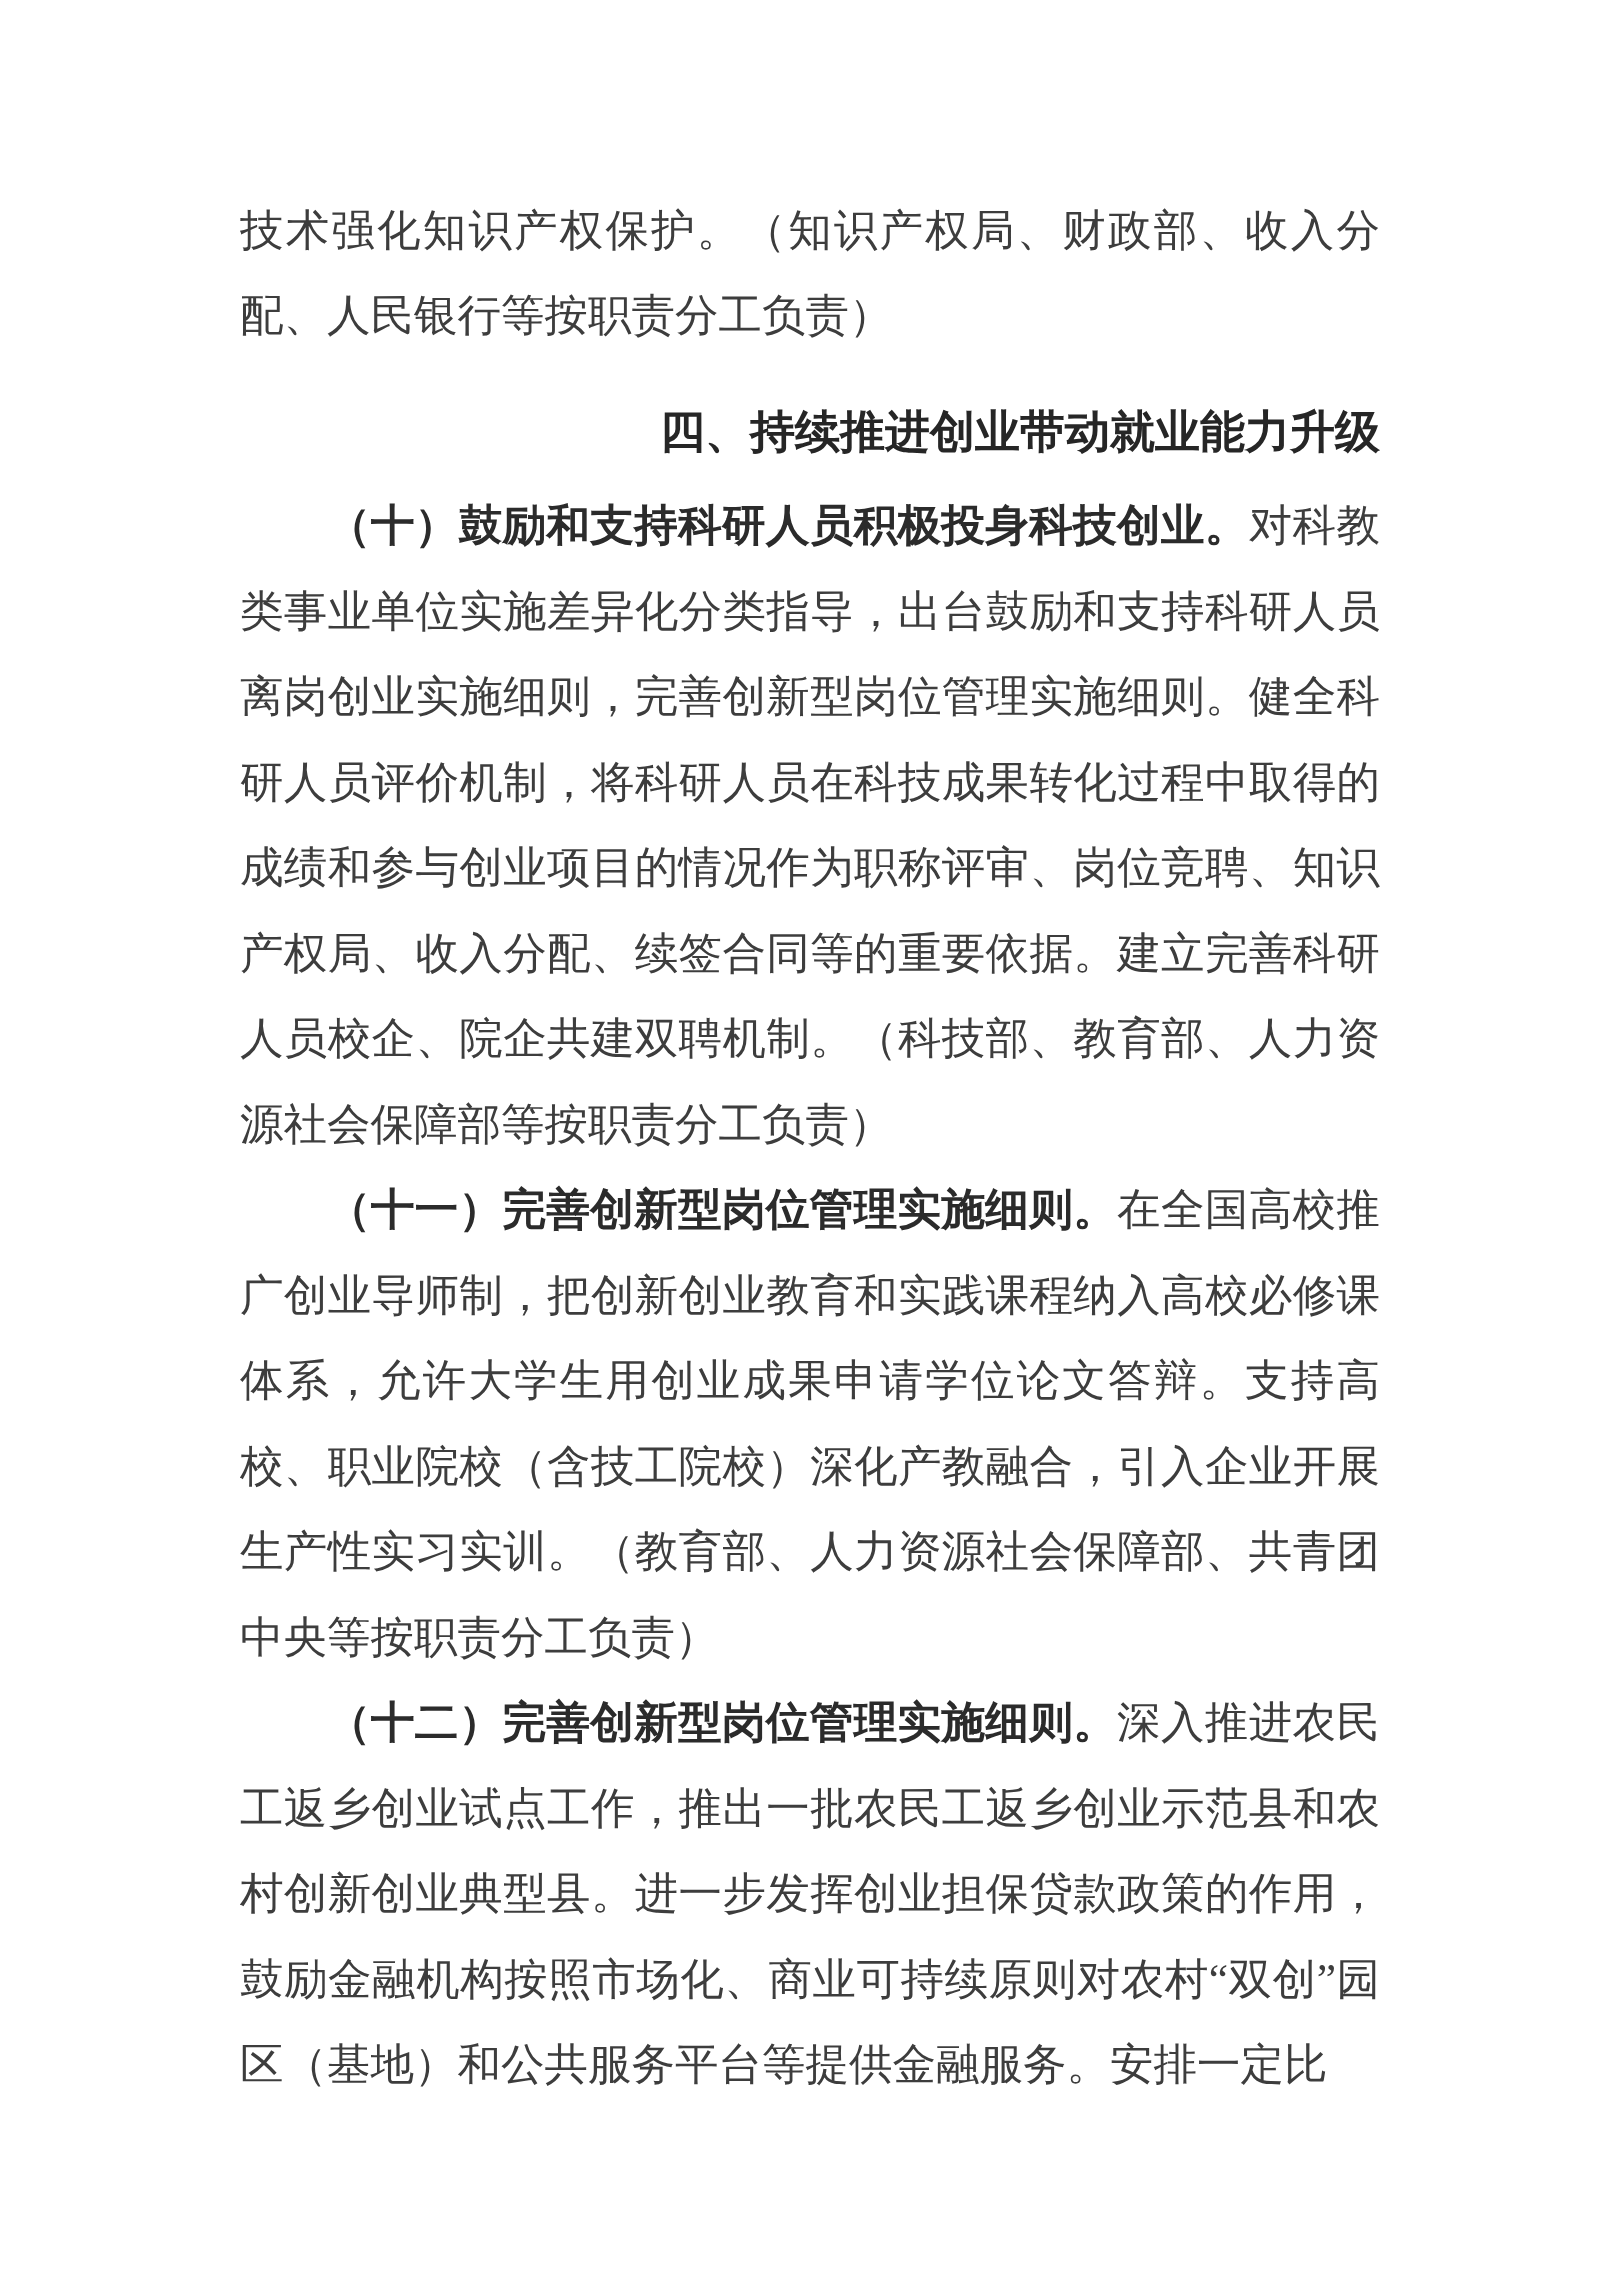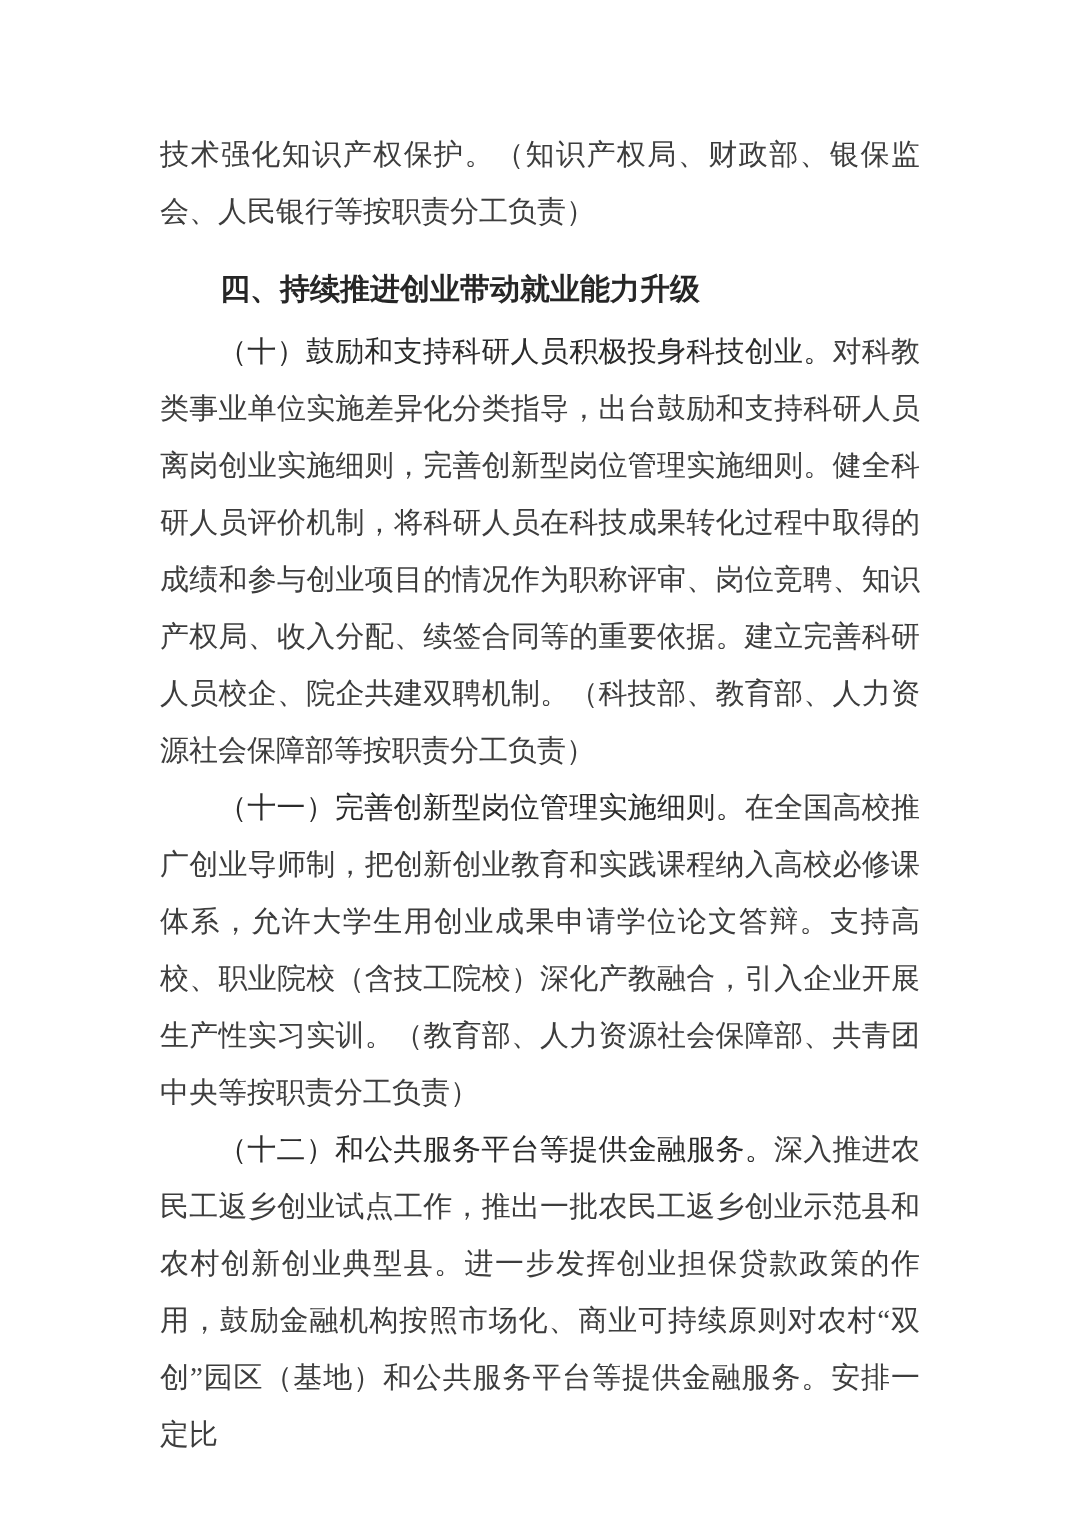--- a/index.html
+++ b/index.html
@@ -23,42 +23,42 @@
     font-size: 29px;
     line-height: 57px;
     color: var(--body-color, #3d3d3d);
     text-align: justify;
     text-justify: inter-ideograph;
   }
   .body-para.indent {
     text-indent: 2em;
   }
   .lead-bold {
-    font-weight: normal;
+    font-weight: bold;
     color: var(--bold-color, #2b2b2b);
   }
   .section-heading {
     margin: 20px 0 6px 0;
     text-indent: 2em;
     font-family: Liberation Serif, serif;
     font-weight: bold;
     font-size: 30px;
     line-height: 57px;
     color: var(--heading-color, #262626);
-    text-align: left;
+    text-align: right;
   }
 </style>
 </head>
 <body>
 
 <div class="page">
 
-  <p class="body-para">技术强化知识产权保护。（知识产权局、财政部、银保监会、人民银行等按职责分工负责）</p>
+  <p class="body-para">技术强化知识产权保护。（知识产权局、财政部、收入分配、人民银行等按职责分工负责）</p>
 
   <h2 class="section-heading">四、持续推进创业带动就业能力升级</h2>
 
   <p class="body-para indent"><strong class="lead-bold">（十）鼓励和支持科研人员积极投身科技创业。</strong><span>对科教类事业单位实施差异化分类指导，出台鼓励和支持科研人员离岗创业实施细则，完善创新型岗位管理实施细则。健全科研人员评价机制，将科研人员在科技成果转化过程中取得的成绩和参与创业项目的情况作为职称评审、岗位竞聘、知识产权局、收入分配、续签合同等的重要依据。建立完善科研人员校企、院企共建双聘机制。（科技部、教育部、人力资源社会保障部等按职责分工负责）</span></p>
 
   <p class="body-para indent"><strong class="lead-bold">（十一）完善创新型岗位管理实施细则。</strong><span>在全国高校推广创业导师制，把创新创业教育和实践课程纳入高校必修课体系，允许大学生用创业成果申请学位论文答辩。支持高校、职业院校（含技工院校）深化产教融合，引入企业开展生产性实习实训。（教育部、人力资源社会保障部、共青团中央等按职责分工负责）</span></p>
 
-  <p class="body-para indent"><strong class="lead-bold">（十二）和公共服务平台等提供金融服务。</strong><span>深入推进农民工返乡创业试点工作，推出一批农民工返乡创业示范县和农村创新创业典型县。进一步发挥创业担保贷款政策的作用，鼓励金融机构按照市场化、商业可持续原则对农村“双创”园区（基地）和公共服务平台等提供金融服务。安排一定比</span></p>
+  <p class="body-para indent"><strong class="lead-bold">（十二）完善创新型岗位管理实施细则。</strong><span>深入推进农民工返乡创业试点工作，推出一批农民工返乡创业示范县和农村创新创业典型县。进一步发挥创业担保贷款政策的作用，鼓励金融机构按照市场化、商业可持续原则对农村“双创”园区（基地）和公共服务平台等提供金融服务。安排一定比</span></p>
 
 </div>
 
 </body></html>

